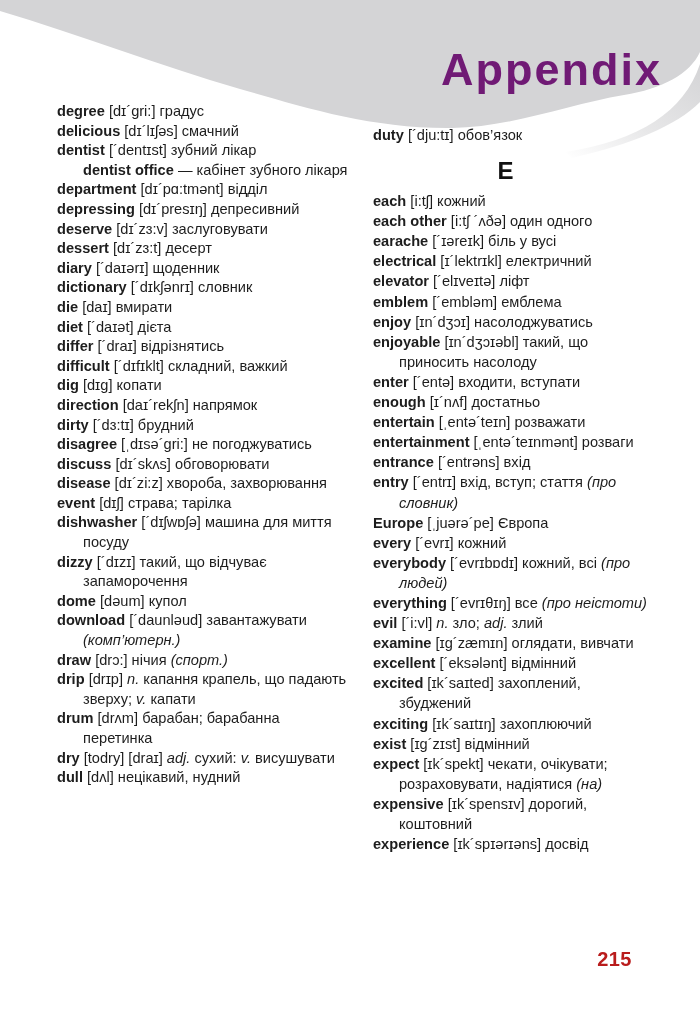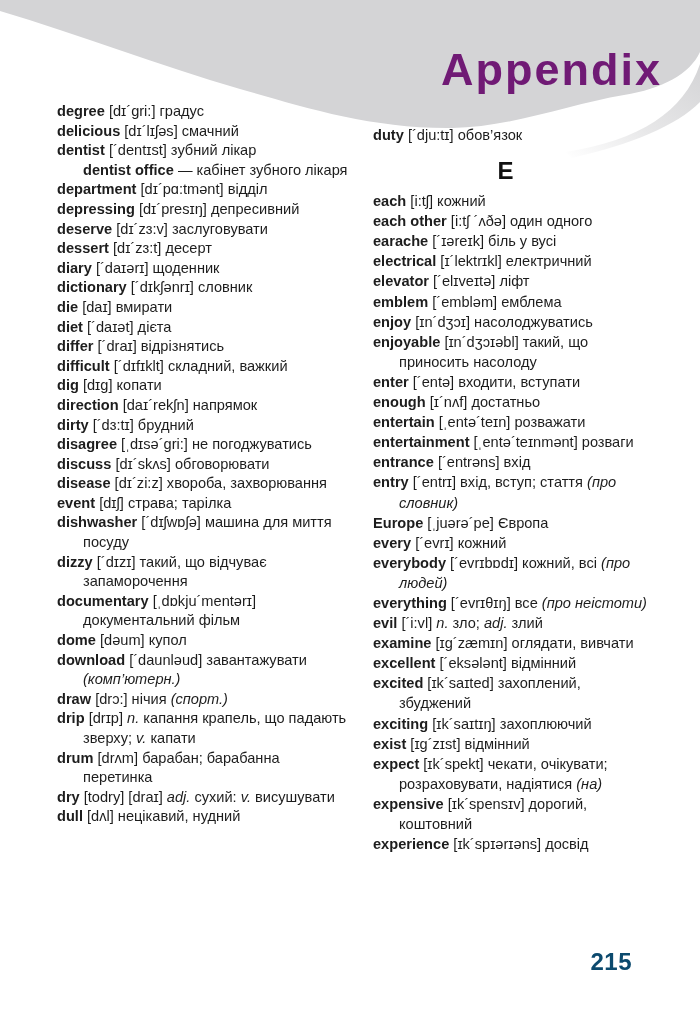--- a/index.html
+++ b/index.html
@@ -26,21 +26,21 @@
   .col-right .entry{line-height:20.1px;margin-left:16px;}
   .entry.sub{text-indent:0;}
   .run-b{font-weight:bold;}
   .run-i{font-style:italic;}
   .letter-heading{
     text-align:center;font-size:24px;font-weight:bold;
     margin-top:13px;margin-bottom:7px;line-height:26px;color:#111;
   }
   .pagenum{
     position:absolute;top:948px;right:68px;
-    font-size:24px;font-weight:bold;color:#0c4a6e;letter-spacing:0.5px;
+    font-size:20px;font-weight:bold;color:#b91c1c;letter-spacing:0.5px;
   }
 </style>
 </head>
 <body style="--swoosh: #d4d4d6; --text: #1d1d1d;">
 
 <div class="page">
 
   <div class="header">
     <svg width="700" height="170" viewBox="0 0 700 170" aria-hidden="true">
       <defs>
@@ -75,21 +75,20 @@
       <div class="entry"><span class="run-b">difficult </span><span class="run-n">[´dɪfɪklt] складний, важкий</span></div>
       <div class="entry"><span class="run-b">dig </span><span class="run-n">[dɪg] копати</span></div>
       <div class="entry"><span class="run-b">direction </span><span class="run-n">[daɪ´rekʃn] напрямок</span></div>
       <div class="entry"><span class="run-b">dirty </span><span class="run-n">[´dɜ:tɪ] брудний</span></div>
       <div class="entry"><span class="run-b">disagree </span><span class="run-n">[ˌdɪsə´gri:] не погоджуватись</span></div>
       <div class="entry"><span class="run-b">discuss </span><span class="run-n">[dɪ´skʌs] обговорювати</span></div>
       <div class="entry"><span class="run-b">disease </span><span class="run-n">[dɪ´zi:z] хвороба, захворювання</span></div>
       <div class="entry"><span class="run-b">event </span><span class="run-n">[dɪʃ] страва; тарілка</span></div>
       <div class="entry"><span class="run-b">dishwasher </span><span class="run-n">[´dɪʃwɒʃə] машина для миття посуду</span></div>
       <div class="entry"><span class="run-b">dizzy </span><span class="run-n">[´dɪzɪ] такий, що відчуває запаморочення</span></div>
-      <div class="entry"><span class="run-b">documentary </span><span class="run-n">[ˌdɒkju´mentərɪ] документальний фільм</span></div>
       <div class="entry"><span class="run-b">dome </span><span class="run-n">[dəum] купол</span></div>
       <div class="entry"><span class="run-b">download </span><span class="run-n">[´daunləud] завантажувати </span><span class="run-i">(комп’ютерн.)</span></div>
       <div class="entry"><span class="run-b">draw </span><span class="run-n">[drɔ:] нічия </span><span class="run-i">(спорт.)</span></div>
       <div class="entry"><span class="run-b">drip </span><span class="run-n">[drɪp] </span><span class="run-i">n. </span><span class="run-n">капання крапель, що падають зверху; </span><span class="run-i">v. </span><span class="run-n">капати</span></div>
       <div class="entry"><span class="run-b">drum </span><span class="run-n">[drʌm] барабан; барабанна перетинка</span></div>
       <div class="entry"><span class="run-b">dry </span><span class="run-n">[todry] [draɪ] </span><span class="run-i">adj. </span><span class="run-n">сухий: </span><span class="run-i">v. </span><span class="run-n">висушувати</span></div>
       <div class="entry"><span class="run-b">dull </span><span class="run-n">[dʌl] нецікавий, нудний</span></div>
     </div>
 
   <div class="col col-right">

